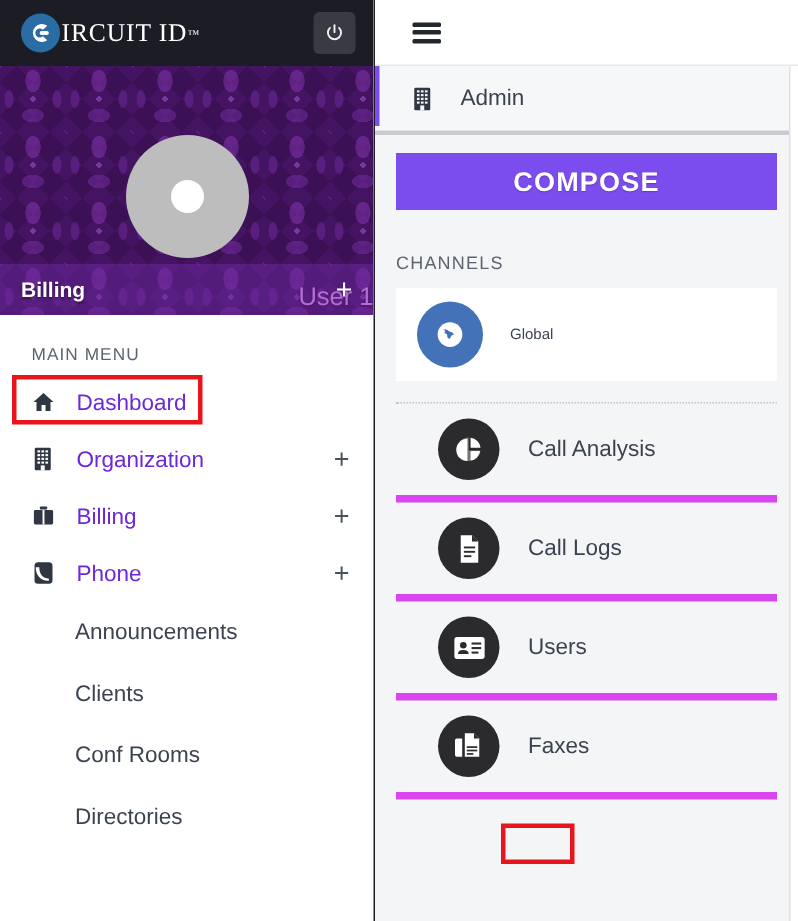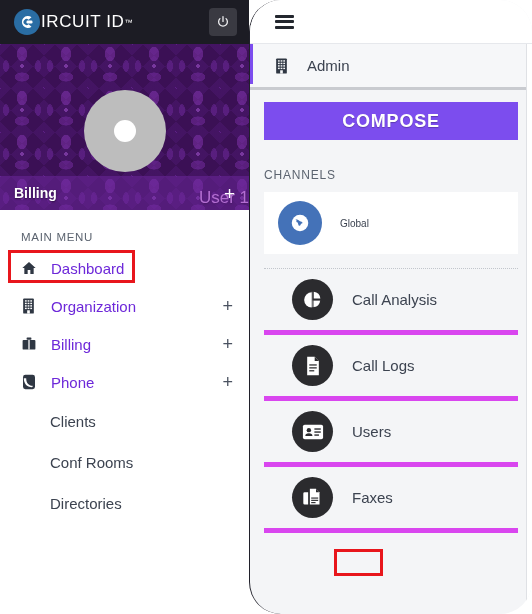--- a/index.html
+++ b/index.html
@@ -19,21 +19,21 @@
     flex: 0 0 249px;
     overflow: hidden;
   }
   .brand-bar {
     height: 44px;
     background: #1c1c24;
     display: flex; align-items: center;
     padding: 0 10px 0 14px;
     position: relative;
   }
-  .logo { display: flex; align-items: center; }
+  .logo { display: flex; align-items: center; font-family: Liberation Serif, serif; }
   .logo-mark {
     width: 26px; height: 26px; border-radius: 50%;
     background: #2a6da4;
     display: flex; align-items: center; justify-content: center;
     margin-right: 1px;
     position: relative;
   }
   .logo-text {
     color: #ffffff;
     font-size: 17px;
@@ -155,21 +155,20 @@
   }
 
   
   .rightpanel {
     flex: 1 1 auto;
     height: 614px;
     background: #f4f5f7;
     position: relative;
     border-left: 1px solid #20202a;
     overflow: hidden;
-    border-radius: 32px;
   }
   .topbar {
     height: 44px;
     background: #ffffff;
     display: flex; align-items: center;
     padding-left: 25px;
     border-bottom: 1px solid #e6e8ec;
   }
   .hamburger { cursor: pointer; display: flex; flex-direction: column; justify-content: space-between; width: 19px; height: 14px; }
   .hamburger span { display: block; height: 3px; background: #23272e; border-radius: 1px; }
@@ -353,20 +352,23 @@
           <svg width="16" height="16" viewBox="0 0 20 20" fill="#2f3743">
             <rect x="2.5" y="1" width="15" height="18" rx="3"></rect>
             <path d="M6.5 5.2 c0 6 3 9 8 9.6 l0 1.6 c-7 0.4 -11 -4.6 -11 -11.2 Z" fill="#ffffff"></path>
           </svg>
         </span>
         <span class="mi-label">Phone</span>
         <span class="mi-plus">+</span>
       </div>
 
       <div class="submenu-item">
+        <span>Announcements</span>
+      </div>
+      <div class="submenu-item">
         <span>Clients</span>
       </div>
       <div class="submenu-item">
         <span>Conf Rooms</span>
       </div>
       <div class="submenu-item">
         <span>Directories</span>
       </div>
     </div>
 

